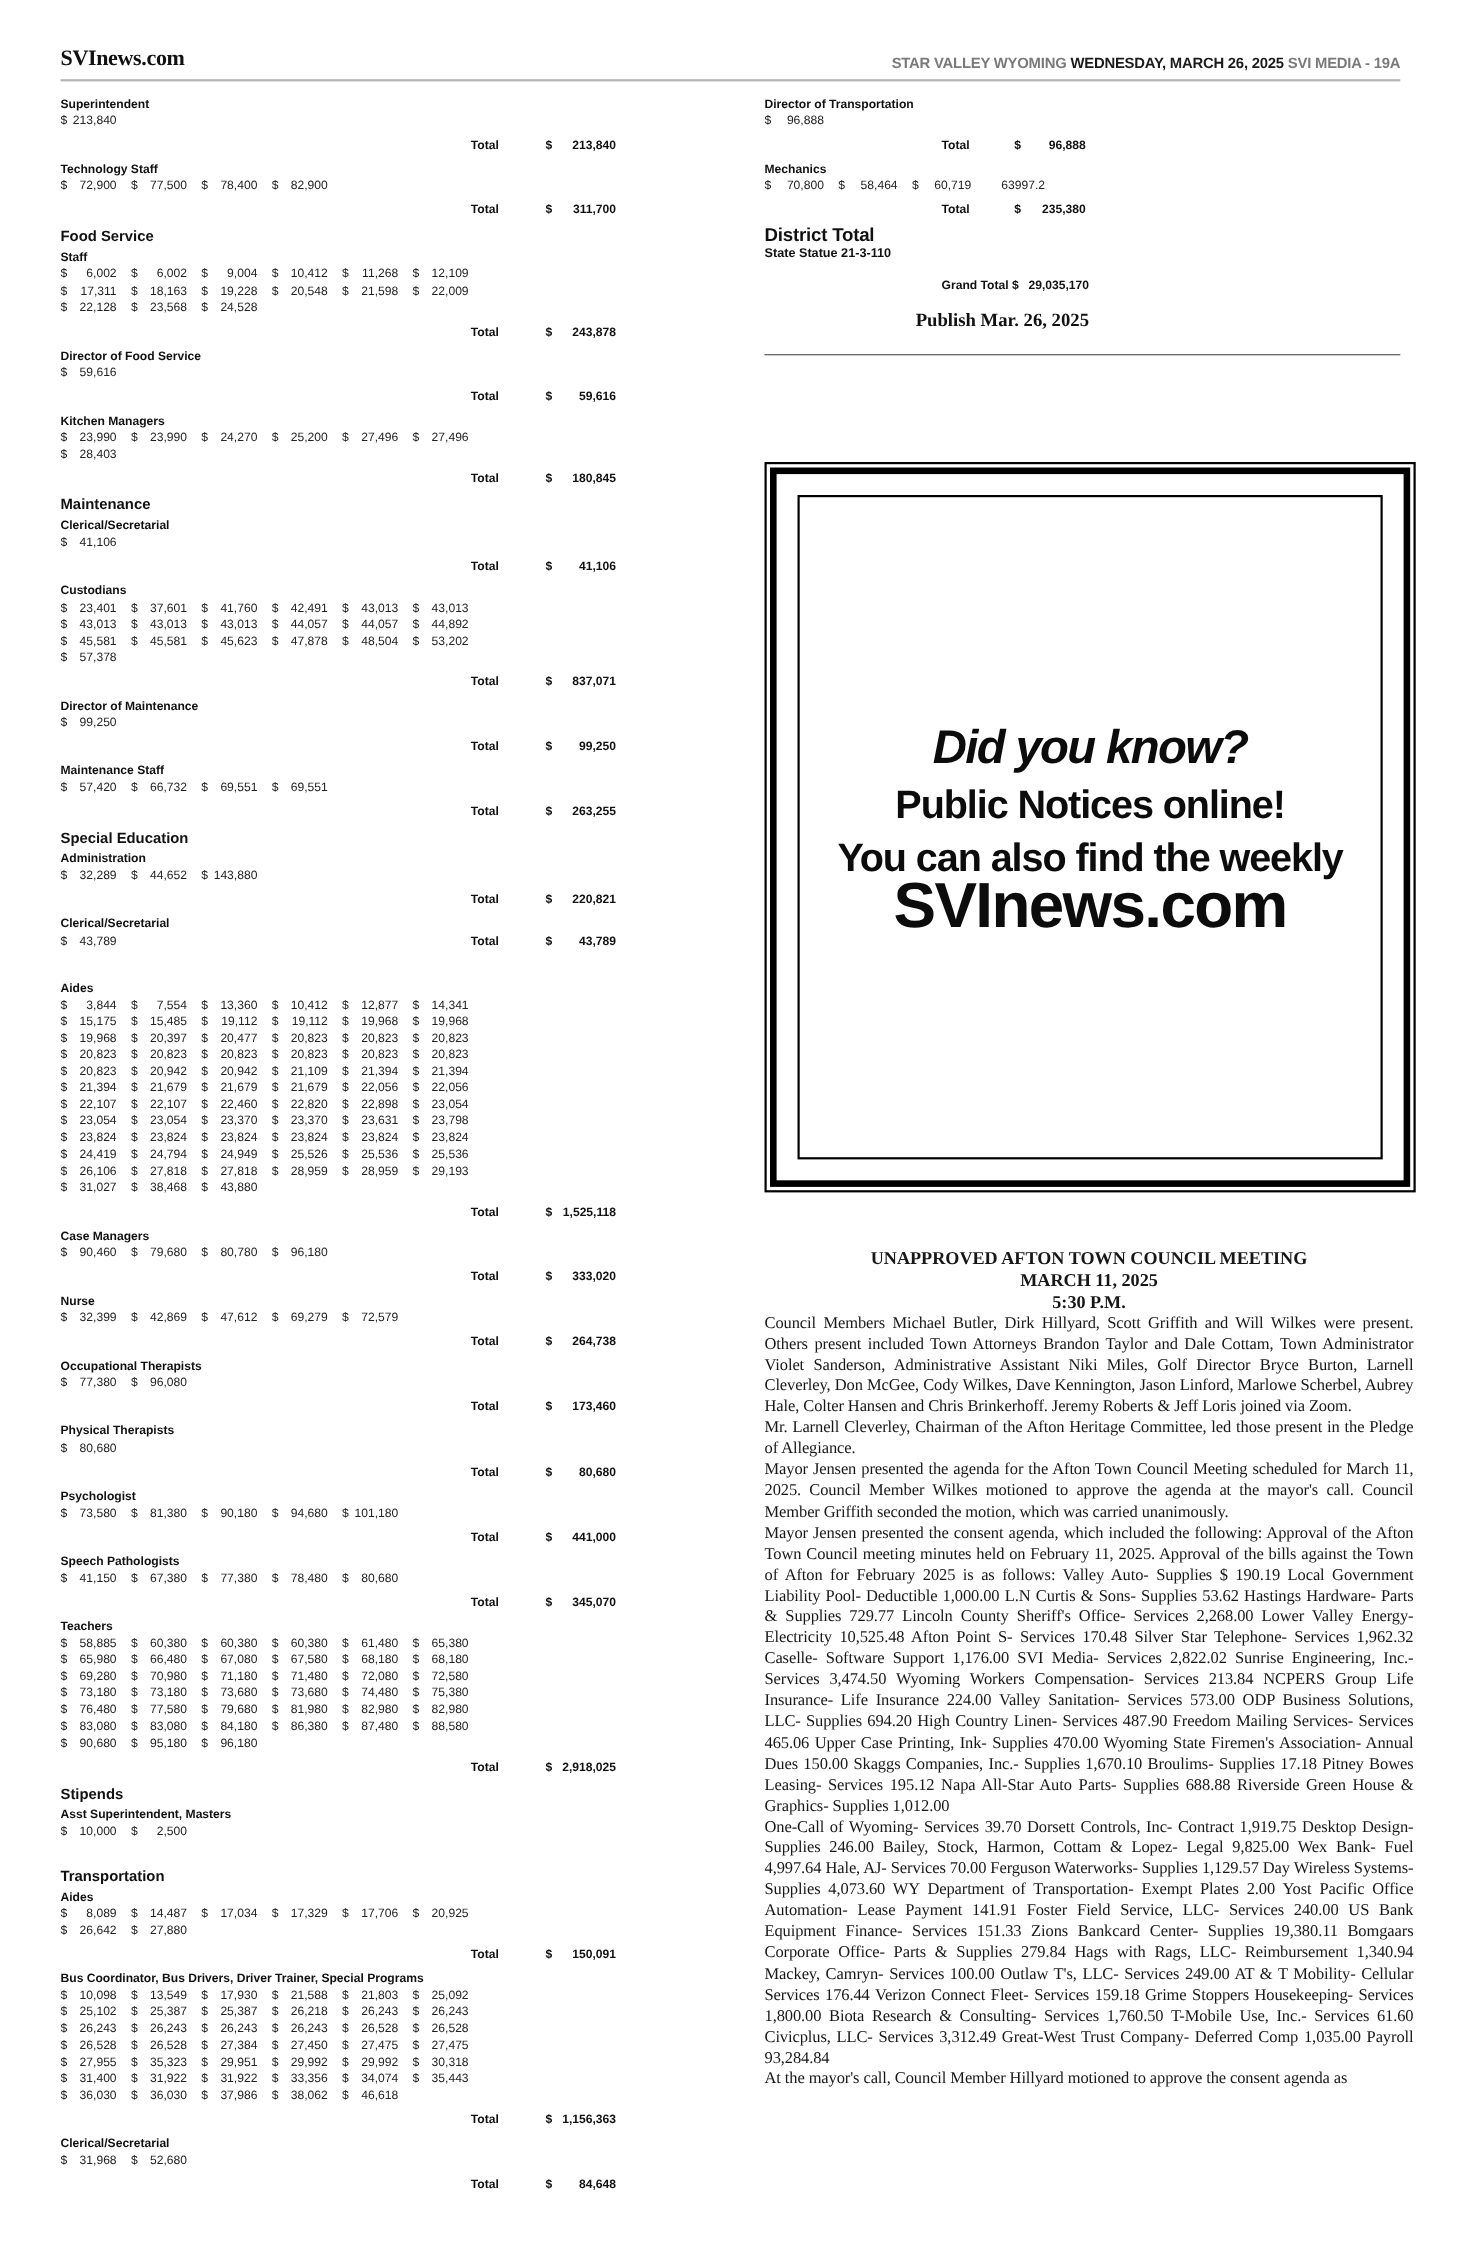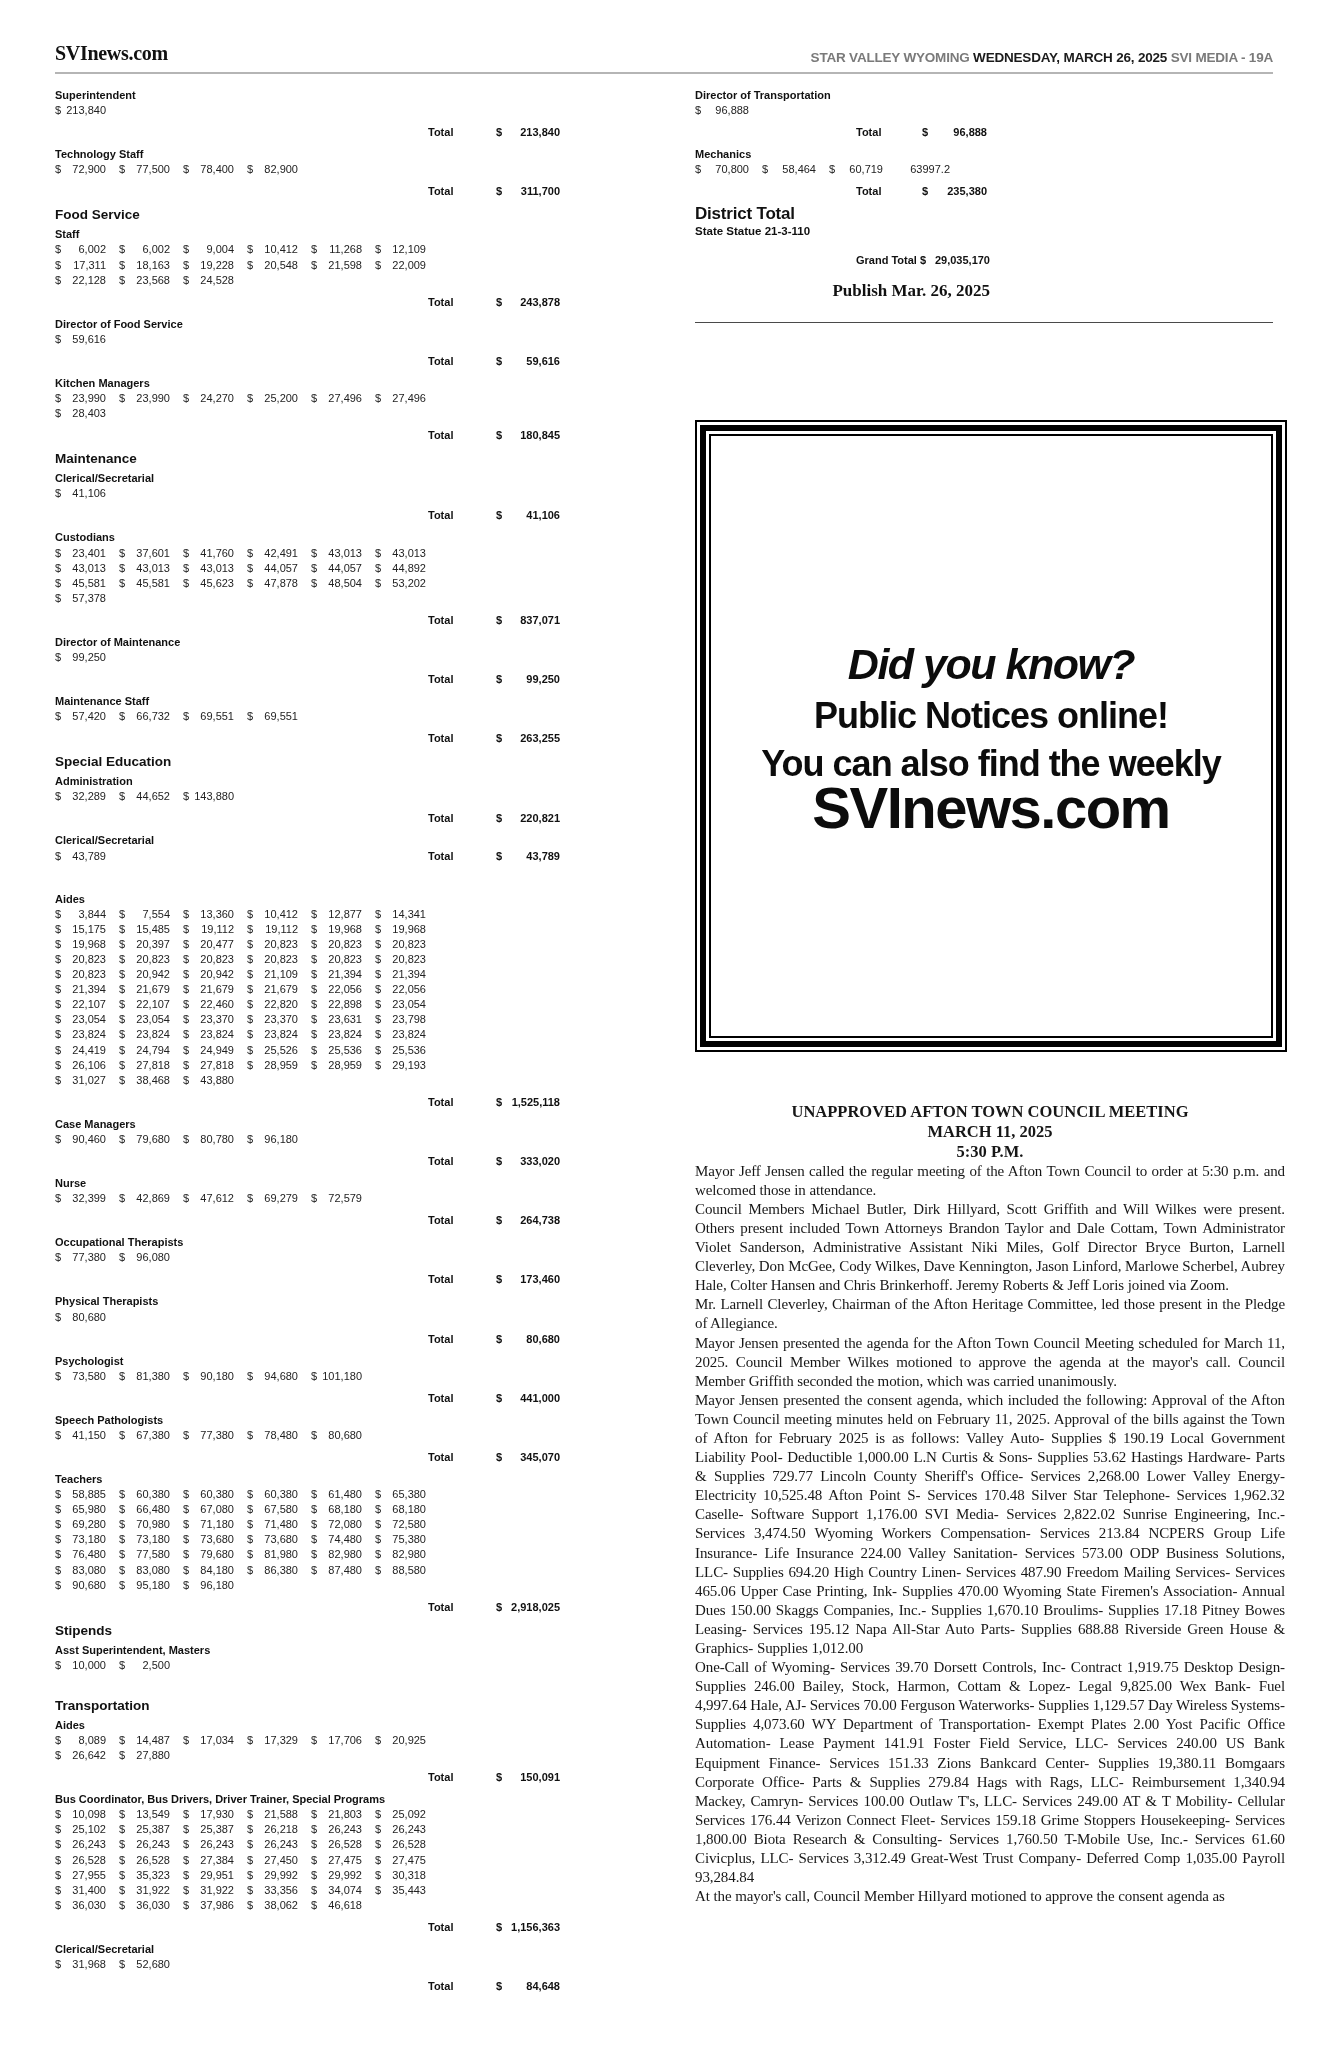--- a/index.html
+++ b/index.html
@@ -40,21 +40,21 @@
   .grand-line{position:relative;height:17px;margin-top:13px;font-weight:bold;color:#111}
   .grand-label{position:absolute;left:161px}
   .grand-amt{position:absolute;left:225px;width:70px;display:flex;justify-content:space-between}
   .publish-date{
     font-family:"Liberation Serif",serif;font-weight:bold;font-size:17px;color:#111;
     text-align:right;padding-right:295px;margin-top:13px;
   }
   .divider-rule{border:none;border-top:1.5px solid #4a4a4a;margin:24px 0 0 0;width:578px}
   
   .promo-outer{margin-top:97px;border:2px solid #000;padding:3px;width:592px;box-sizing:border-box}
-  .promo-mid{border:6px solid #000;padding:3px}
+  .promo-mid{border:6px solid #000;padding:19px}
   .promo-inner{
     border:2px solid #000;height:600px;
     display:flex;flex-direction:column;align-items:center;justify-content:center;
     text-align:center;
   }
   .promo-headline{font-size:43px;font-weight:bold;font-style:italic;letter-spacing:-1.5px;color:#0c0c0c;margin-bottom:20px}
   .promo-line{font-size:36px;font-weight:bold;letter-spacing:-1px;color:#0c0c0c;line-height:48px}
   .promo-site{font-size:58px;font-weight:bold;letter-spacing:-1.5px;color:#0c0c0c;margin-top:12px}
   
   .minutes{margin-top:50px;font-family:"Liberation Serif",serif;color:#171717}
@@ -1392,21 +1392,20 @@
         <div class="promo-site">SVInews.com</div>
       </div>
     </div>
   </div>
 
   <div class="minutes">
     <div class="minutes-title">UNAPPROVED AFTON TOWN COUNCIL MEETING</div>
     <div class="minutes-title">MARCH 11, 2025</div>
     <div class="minutes-title">5:30 P.M.</div>
     <div id="minutes-paragraphs">
-        <p>Mayor Jeff Jensen called the regular meeting of the Afton Town Council to order at 5:30 p.m. and welcomed those in attendance.</p>
         <p>Council Members Michael Butler, Dirk Hillyard, Scott Griffith and Will Wilkes were present. Others present included Town Attorneys Brandon Taylor and Dale Cottam, Town Administrator Violet Sanderson, Administrative Assistant Niki Miles, Golf Director Bryce Burton, Larnell Cleverley, Don McGee, Cody Wilkes, Dave Kennington, Jason Linford, Marlowe Scherbel, Aubrey Hale, Colter Hansen and Chris Brinkerhoff. Jeremy Roberts &amp; Jeff Loris joined via Zoom.</p>
         <p>Mr. Larnell Cleverley, Chairman of the Afton Heritage Committee, led those present in the Pledge of Allegiance.</p>
         <p>Mayor Jensen presented the agenda for the Afton Town Council Meeting scheduled for March 11, 2025. Council Member Wilkes motioned to approve the agenda at the mayor's call. Council Member Griffith seconded the motion, which was carried unanimously.</p>
         <p>Mayor Jensen presented the consent agenda, which included the following: Approval of the Afton Town Council meeting minutes held on February 11, 2025. Approval of the bills against the Town of Afton for February 2025 is as follows: Valley Auto- Supplies $ 190.19 Local Government Liability Pool- Deductible 1,000.00 L.N Curtis &amp; Sons- Supplies 53.62 Hastings Hardware- Parts &amp; Supplies 729.77 Lincoln County Sheriff's Office- Services 2,268.00 Lower Valley Energy- Electricity 10,525.48 Afton Point S- Services 170.48 Silver Star Telephone- Services 1,962.32 Caselle- Software Support 1,176.00 SVI Media- Services 2,822.02 Sunrise Engineering, Inc.- Services 3,474.50 Wyoming Workers Compensation- Services 213.84 NCPERS Group Life Insurance- Life Insurance 224.00 Valley Sanitation- Services 573.00 ODP Business Solutions, LLC- Supplies 694.20 High Country Linen- Services 487.90 Freedom Mailing Services- Services 465.06 Upper Case Printing, Ink- Supplies 470.00 Wyoming State Firemen's Association- Annual Dues 150.00 Skaggs Companies, Inc.- Supplies 1,670.10 Broulims- Supplies 17.18 Pitney Bowes Leasing- Services 195.12 Napa All-Star Auto Parts- Supplies 688.88 Riverside Green House &amp; Graphics- Supplies 1,012.00</p>
         <p>One-Call of Wyoming- Services 39.70 Dorsett Controls, Inc- Contract 1,919.75 Desktop Design- Supplies 246.00 Bailey, Stock, Harmon, Cottam &amp; Lopez- Legal 9,825.00 Wex Bank- Fuel 4,997.64 Hale, AJ- Services 70.00 Ferguson Waterworks- Supplies 1,129.57 Day Wireless Systems- Supplies 4,073.60 WY Department of Transportation- Exempt Plates 2.00 Yost Pacific Office Automation- Lease Payment 141.91 Foster Field Service, LLC- Services 240.00 US Bank Equipment Finance- Services 151.33 Zions Bankcard Center- Supplies 19,380.11 Bomgaars Corporate Office- Parts &amp; Supplies 279.84 Hags with Rags, LLC- Reimbursement 1,340.94 Mackey, Camryn- Services 100.00 Outlaw T's, LLC- Services 249.00 AT &amp; T Mobility- Cellular Services 176.44 Verizon Connect Fleet- Services 159.18 Grime Stoppers Housekeeping- Services 1,800.00 Biota Research &amp; Consulting- Services 1,760.50 T-Mobile Use, Inc.- Services 61.60 Civicplus, LLC- Services 3,312.49 Great-West Trust Company- Deferred Comp 1,035.00 Payroll 93,284.84</p>
         <p>At the mayor's call, Council Member Hillyard motioned to approve the consent agenda as</p>
       </div>
   </div>
 </div>
 

